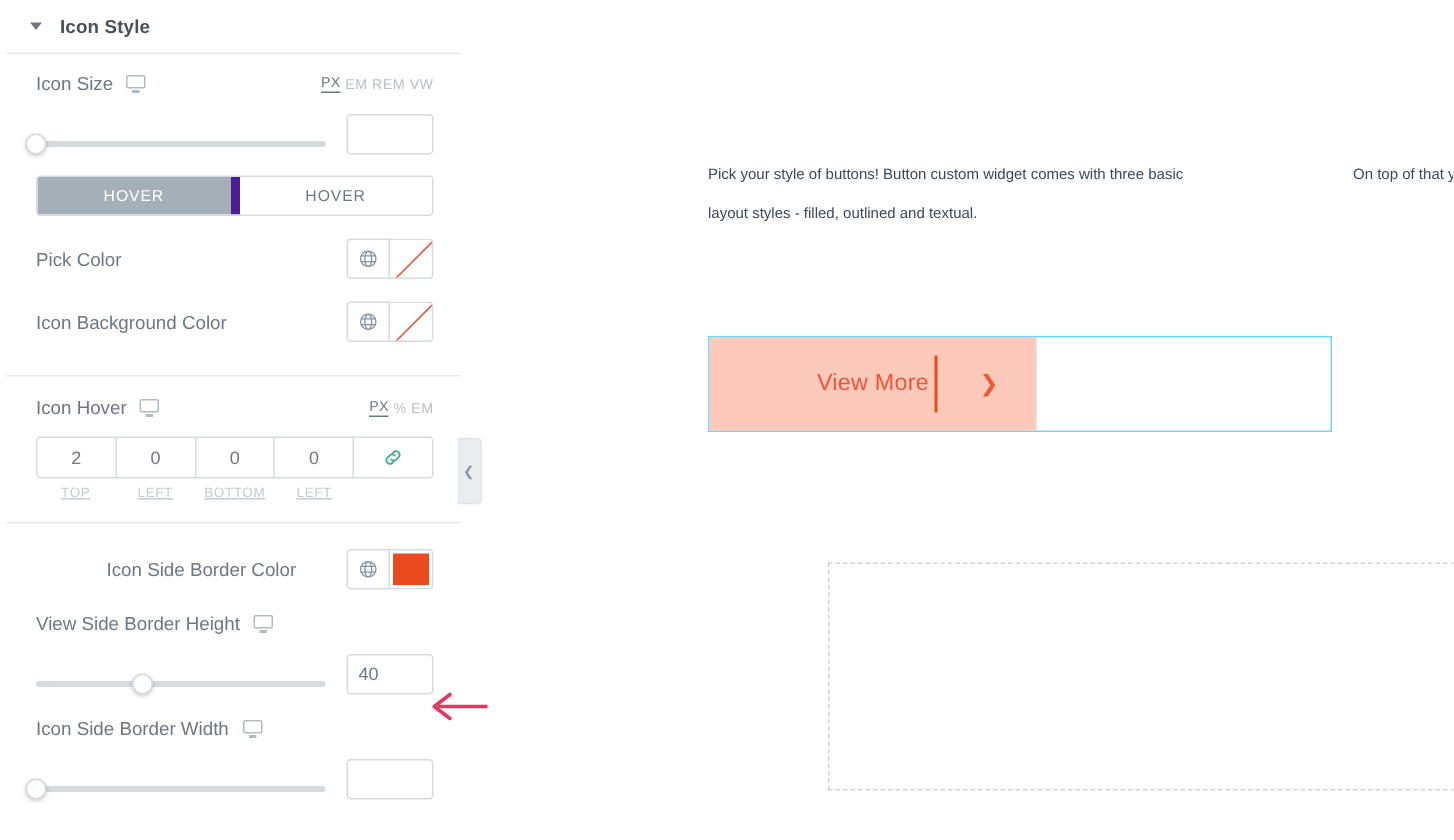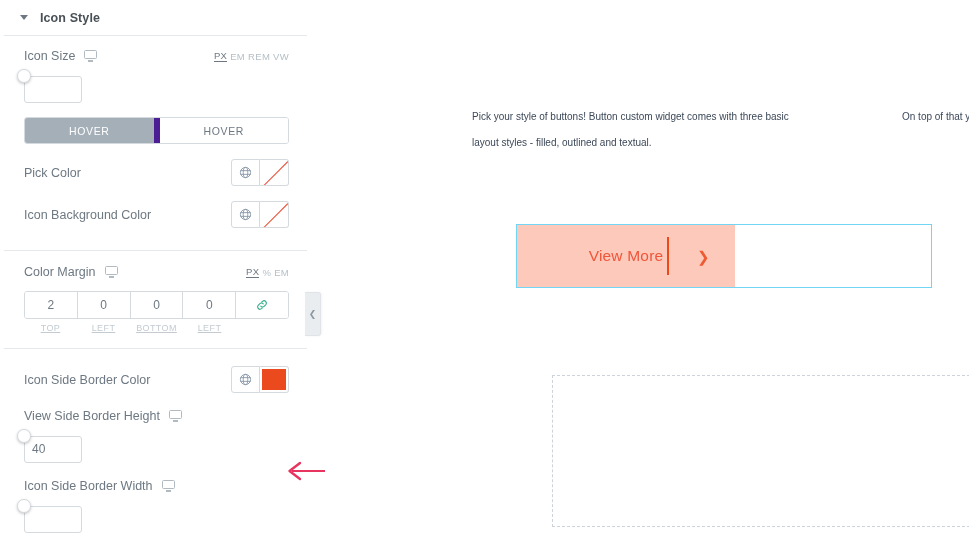--- a/index.html
+++ b/index.html
@@ -62,21 +62,21 @@
 
   
   .units { display:flex; gap:3px; align-items:flex-end; }
   .unit {
     font-size: 9.5px; color: #b5bfc6; letter-spacing:.3px;
     cursor:pointer; line-height:11px;
   }
   .unit.active { color:#6d7882; border-bottom:1px solid #6d7882; }
 
   
-  .slider-row { display:flex; align-items:flex-start; justify-content:space-between;flex-direction:column; }
+  .slider-row { display:flex; align-items:flex-end; justify-content:space-between; }
   .slider {
     position: relative; height: 14px; flex: 1; margin-right: 14px;
     display:flex; align-items:center;
   }
   .track {
     position:absolute; left:0; right:0; height:4px; border-radius:2px;
     background: #d5dadf;
   }
   .thumb {
     position:absolute; width:14px; height:14px; border-radius:50%;
@@ -160,21 +160,20 @@
     font-family:"Liberation Sans","DejaVu Sans",sans-serif;
   }
   #para-left  { left:165px; top:104px; width:340px; }
   #para-right { left:595px; top:104px; width:300px; }
 
   #btn-wrap {
     position:absolute; left:165px; top:224px;
     width:416px; height:64px;
     border:1px solid #72d5f4;
     background:#fff;
-    margin-left:44px;
   }
   #btn-view-more {
     position:absolute; left:0; top:0;
     width:218px; height:62px;
     background:#fcc9ba;
     display:flex; align-items:center; justify-content:center;
     cursor:pointer;
   }
   #btn-label {
     font-size:15.5px; color:#f0553a; letter-spacing:.2px;
@@ -276,21 +275,21 @@
           <div class="swatch empty"></div>
         </div>
       </div>
     </div>
 
     <div class="divider" style="margin-top:22px;"></div>
 
     <div class="ctl" style="padding-top:14px;">
       <div class="row">
         <div class="lbl-wrap">
-          <span class="lbl">Color Margin</span>
+          <span class="lbl">Icon Hover</span>
           <span class="mon">
               <i></i>
               <b></b>
             </span>
         </div>
         <div class="units">
           <span class="unit active">PX</span>
           <span class="unit">%</span>
           <span class="unit">EM</span>
         </div>
@@ -311,21 +310,21 @@
         <div class="bxl">TOP</div>
         <div class="bxl">LEFT</div>
         <div class="bxl">BOTTOM</div>
         <div class="bxl">LEFT</div>
         <div class="bxl"></div>
       </div>
     </div>
 
     <div class="divider" style="margin-top:15px;"></div>
 
-    <div class="ctl" style="padding-top:17px;">
+    <div class="ctl" style="padding-top:17px;margin-left:47px;">
       <div class="row">
         <span class="lbl">Icon Side Border Color</span>
         <div class="colorctl">
           <div class="globe-btn">
             <svg width="13" height="13" viewBox="0 0 16 16" fill="none" stroke="#8695a6" stroke-width="1.1">
               <circle cx="8" cy="8" r="6.3"></circle>
                 <ellipse cx="8" cy="8" rx="2.8" ry="6.3"></ellipse>
               <line x1="1.8" y1="5.7" x2="14.2" y2="5.7"></line>
                 <line x1="1.8" y1="10.3" x2="14.2" y2="10.3"></line>
             </svg>

